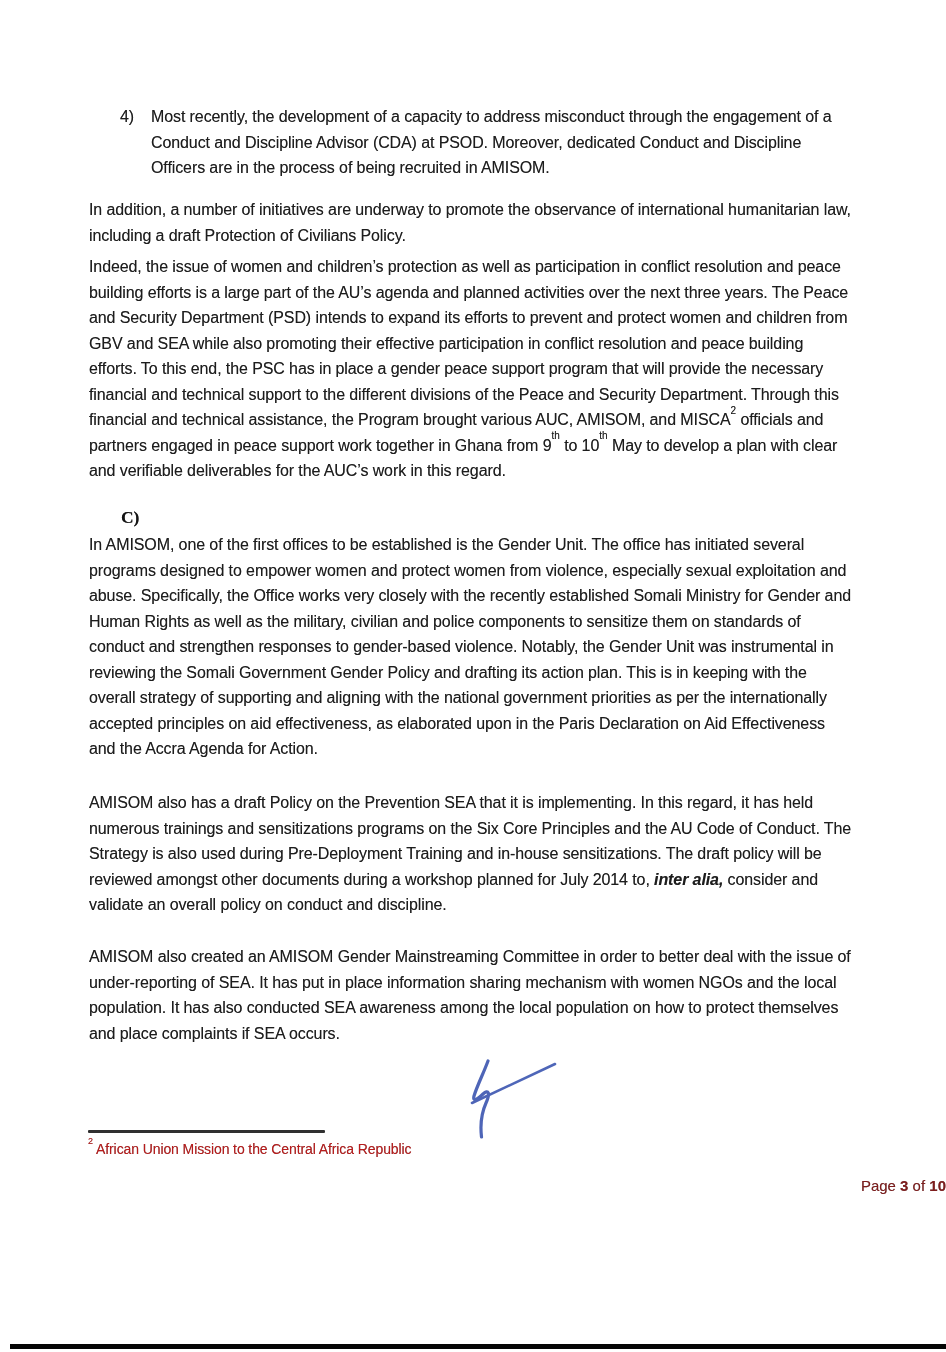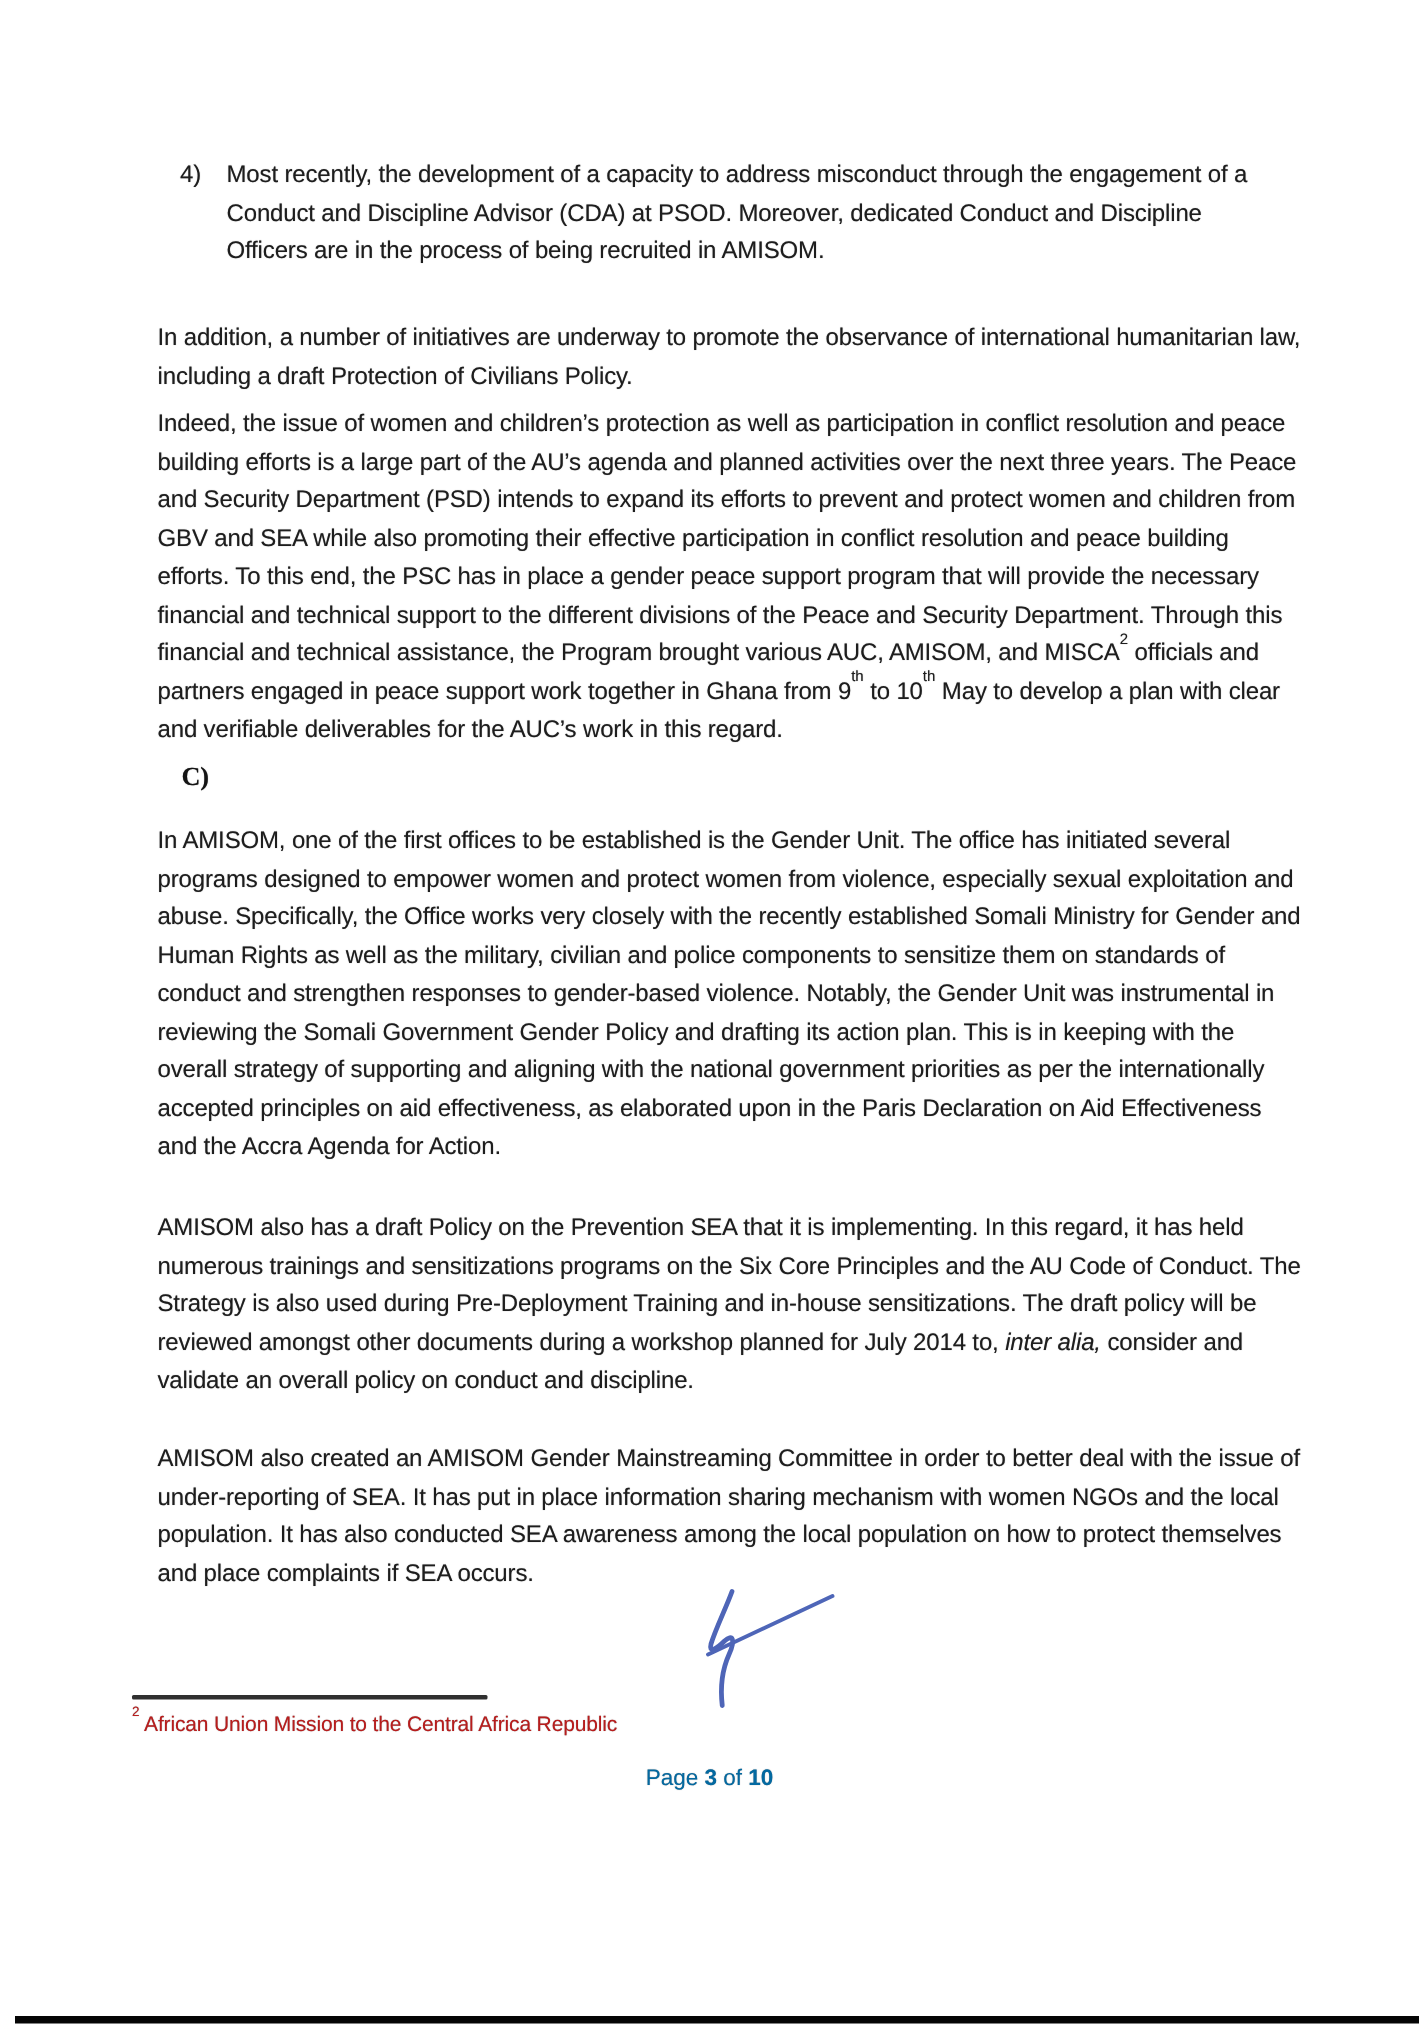--- a/index.html
+++ b/index.html
@@ -18,21 +18,21 @@
     color: #1d1d1d;
   }
   .body-text {
     position: absolute;
     left: 89px;
     width: 766px;
     font-size: 16px;
     line-height: 25.5px;
     letter-spacing: -0.1px;
     text-align: left;
-    margin: 16px;
+    margin: 0;
     color: #1d1d1d;
     text-shadow: 0 0 0.6px rgba(40,40,40,0.55);
   }
   .list-item {
     position: absolute;
     left: 120px;
     top: 104px;
     width: 732px;
     display: flex;
     align-items: flex-start;
@@ -64,21 +64,21 @@
     text-shadow: 0 0 0.6px rgba(30,30,30,0.6);
   }
   .heading-label { margin-right: 14px; }
   sup.sup {
     font-size: 10px;
     line-height: 0;
     position: relative;
     top: -5px;
     letter-spacing: 0;
   }
-  .italic { font-style: italic; }
+  .italic { font-style: italic; font-weight: bold; }
   .signature-wrap {
     position: absolute;
     left: 452px;
     top: 1048px;
     width: 125px;
     height: 100px;
   }
   .footnote-rule {
     position: absolute;
     left: 88px;
@@ -99,24 +99,24 @@
     margin: 0;
     color: #b91c1c;
     text-shadow: 0 0 0.6px rgba(40,40,40,0.5);
   }
   .footnote sup.sup { top: -4px; font-size: 9px; }
   .page-footer {
     position: absolute;
     left: 0;
     top: 1177px;
     width: 946px;
-    text-align: center;
+    text-align: right;
     font-size: 15px;
     margin: 0;
-    color: #0369a1;
+    color: #7f1d1d;
     text-shadow: 0 0 0.6px rgba(40,40,40,0.5);
   }
   .page-footer .bold { font-weight: bold; }
   .scan-edge {
     position: absolute;
     left: 10px;
     right: 0;
     top: 1344px;
     height: 5px;
     background: #050505;

